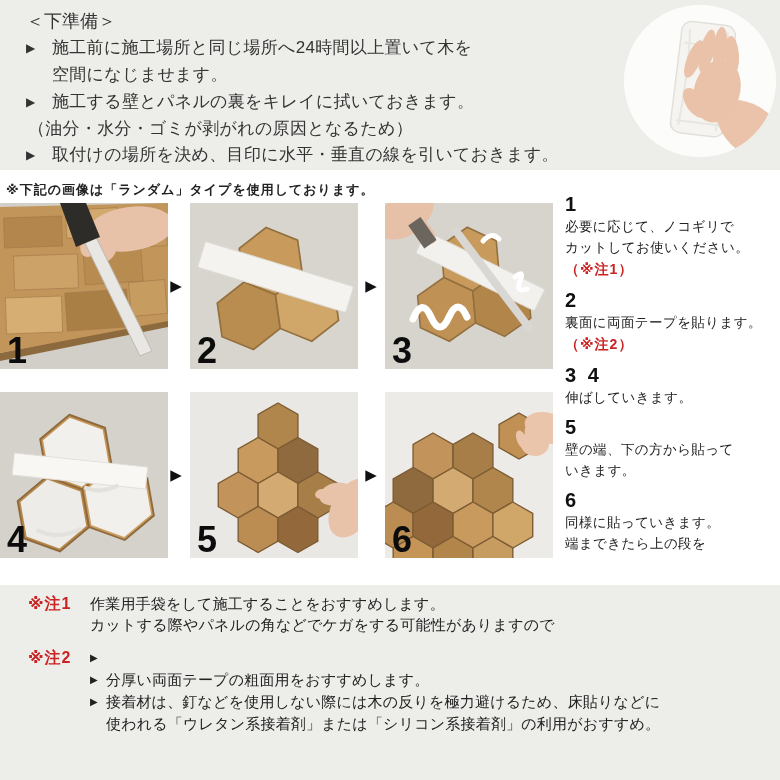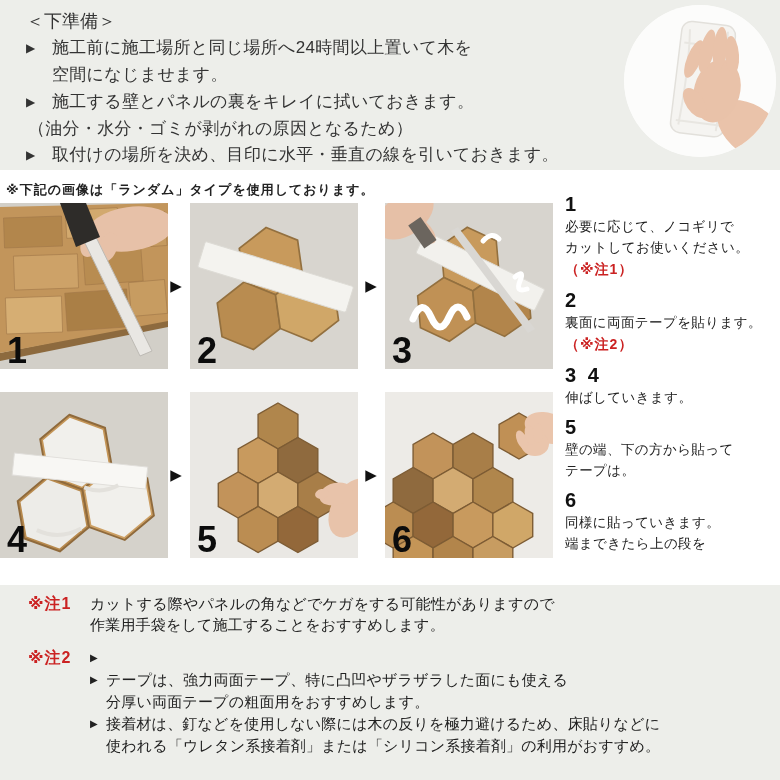--- a/index.html
+++ b/index.html
@@ -254,52 +254,51 @@
       <div class="cap-line">裏面に両面テープを貼ります。</div>
       <div class="cap-note">（※注2）</div>
     </div>
     <div class="cap">
       <div class="cap-num">3 4</div>
       <div class="cap-line">伸ばしていきます。</div>
     </div>
     <div class="cap">
       <div class="cap-num">5</div>
       <div class="cap-line">壁の端、下の方から貼って</div>
-      <div class="cap-line">テープは。</div>
+      <div class="cap-line">いきます。</div>
     </div>
     <div class="cap">
       <div class="cap-num">6</div>
       <div class="cap-line">同様に貼っていきます。</div>
       <div class="cap-line">端まできたら上の段を</div>
     </div>
   </div>
 
   <section class="sec-gray" id="notes">
     <div class="notes-inner">
 
       <div class="note-row">
         <div class="note-label">※注1</div>
         <div class="note-body">
+          <div>作業用手袋をして施工することをおすすめします。</div>
           <div>カットする際やパネルの角などでケガをする可能性がありますので</div>
-          <div>作業用手袋をして施工することをおすすめします。</div>
         </div>
       </div>
 
       <div class="note-row nb2">
         <div class="note-label">※注2</div>
         <div class="note-body">
 
           <div class="note-bullet">
             <span class="nb-marker">▶</span>
           </div>
 
           <div class="note-bullet">
             <span class="nb-marker">▶</span>
             <div>
-              <div>テープは、強力両面テープ、特に凸凹やザラザラした面にも使える</div>
               <div>分厚い両面テープの粗面用をおすすめします。</div>
             </div>
           </div>
 
           <div class="note-bullet">
             <span class="nb-marker">▶</span>
             <div>
               <div>接着材は、釘などを使用しない際には木の反りを極力避けるため、床貼りなどに</div>
               <div>使われる「ウレタン系接着剤」または「シリコン系接着剤」の利用がおすすめ。</div>
             </div>

